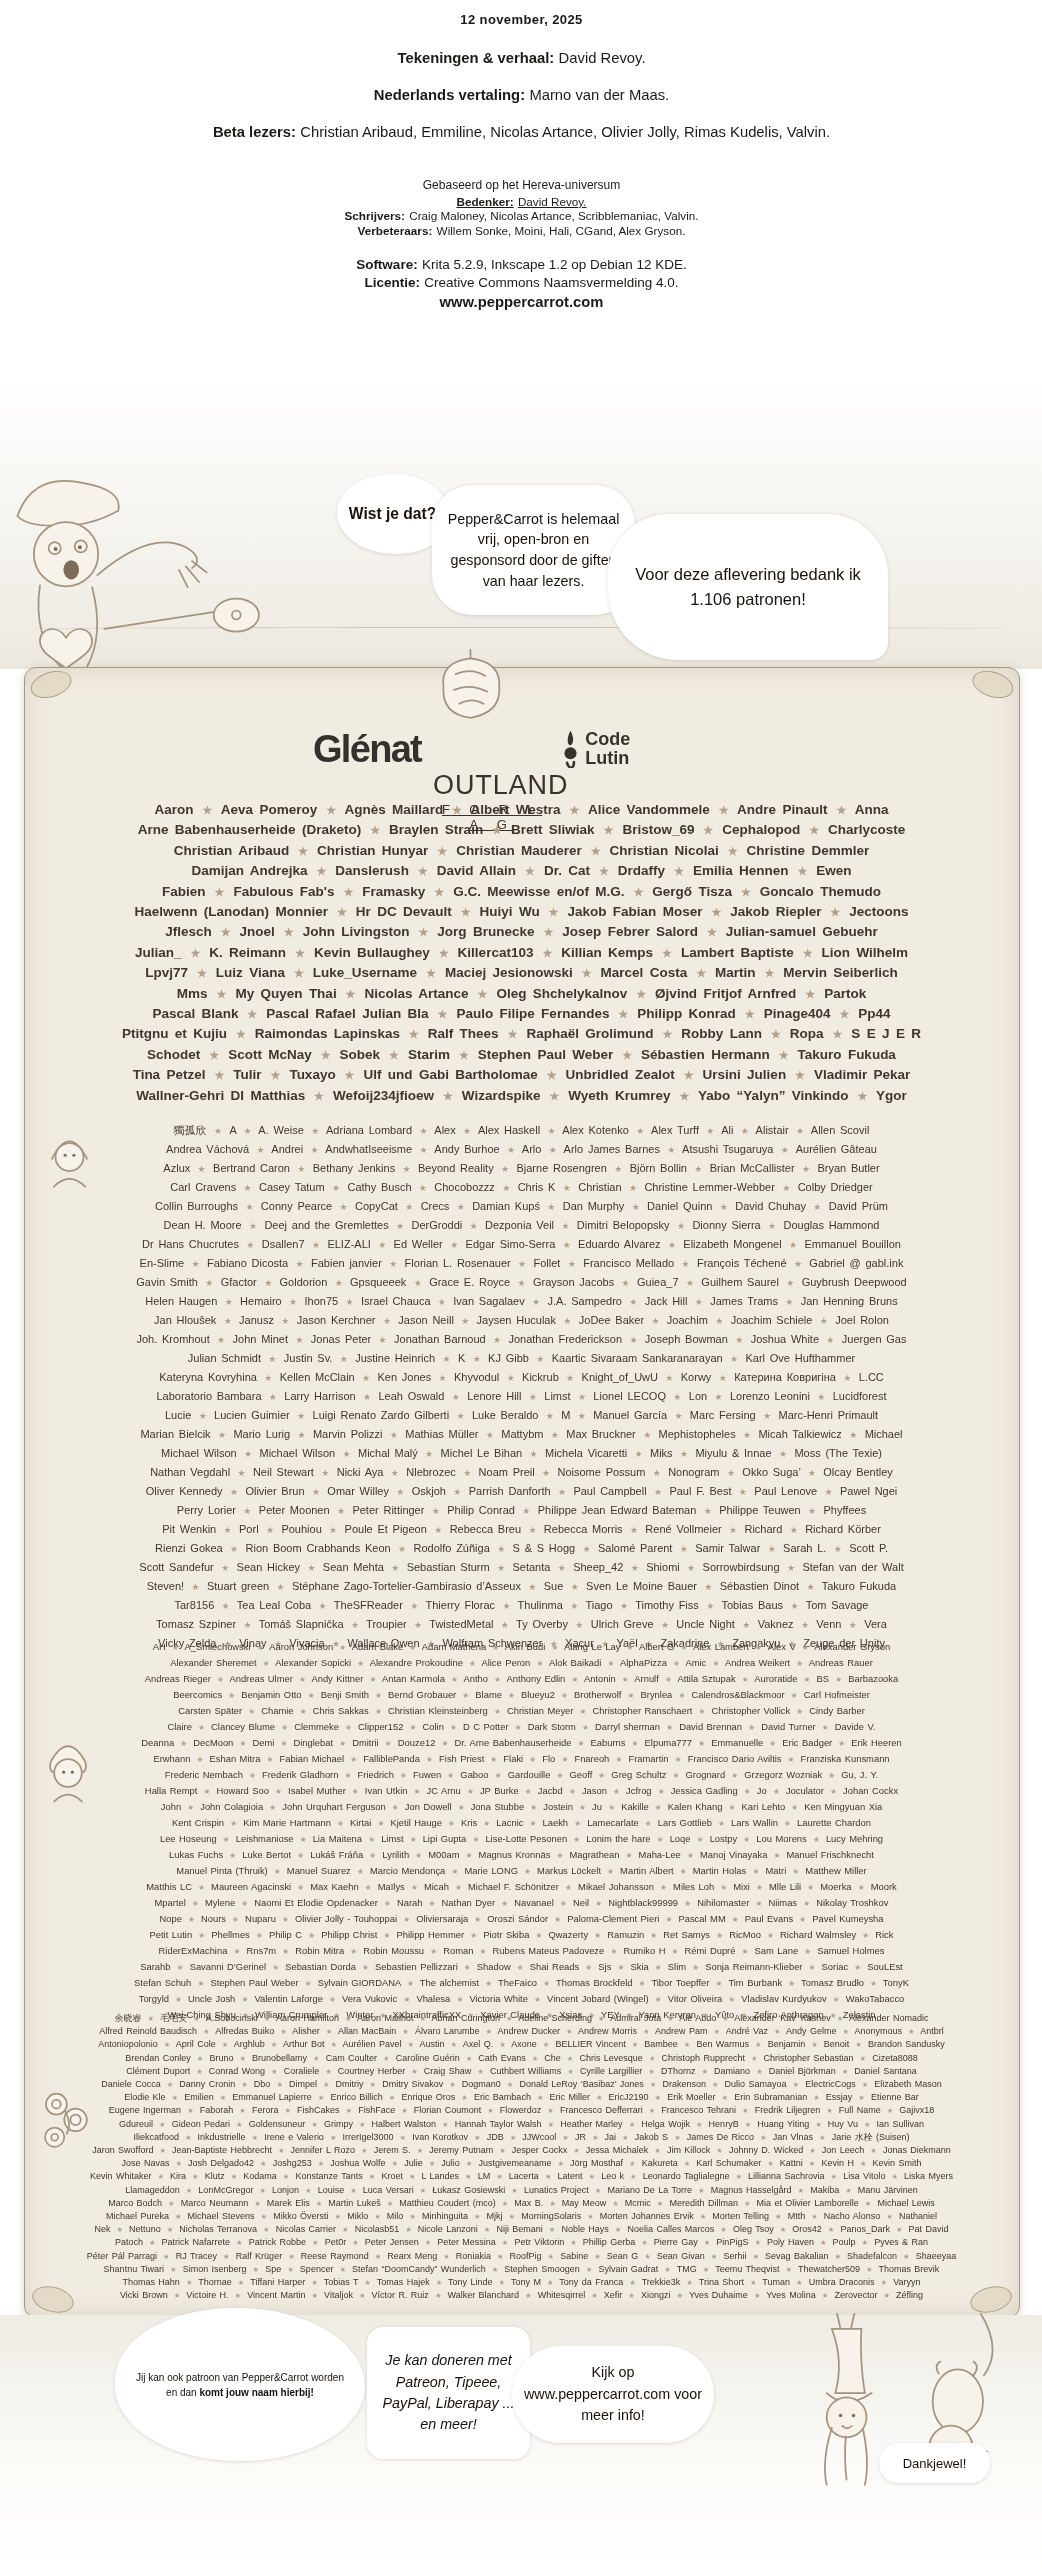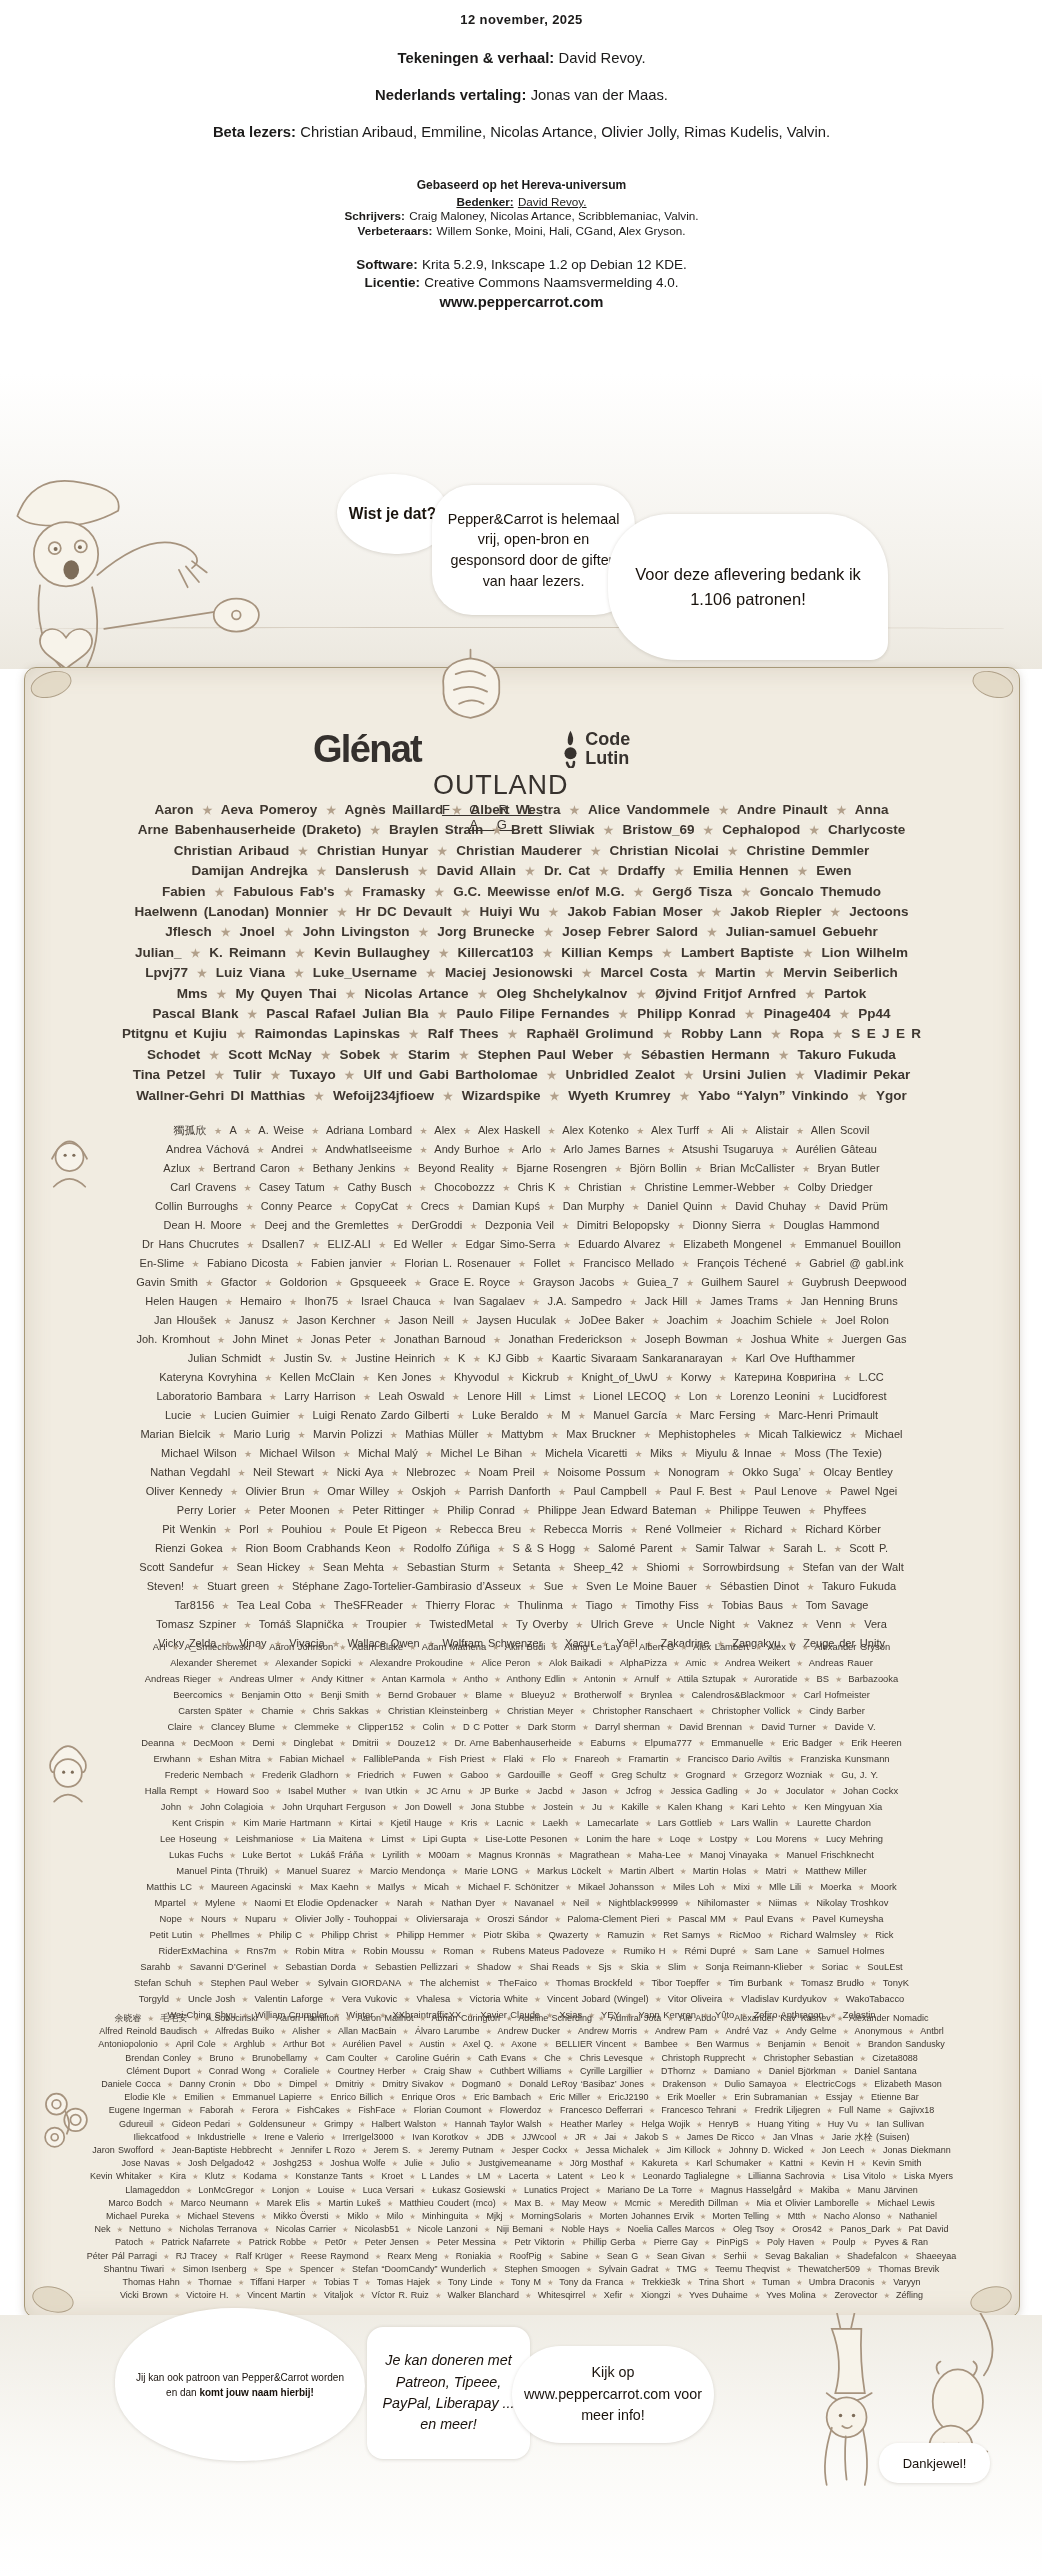--- a/index.html
+++ b/index.html
@@ -5,21 +5,21 @@
   html,body{margin:0;padding:0;background:#fff;}
   #page{position:relative;width:1043px;height:2576px;background:#ffffff;overflow:hidden;
         font-family:"Liberation Sans",sans-serif;color:#1c1b1a;}
   .ctr{position:absolute;left:0;right:0;text-align:center;}
   .lbl{font-weight:bold;margin-right:4.3px;}
   
   .h-date{top:12px;font-size:13px;font-weight:bold;letter-spacing:0.4px;}
   .h-l1{top:50px;font-size:14.8px;}
   .h-l2{top:87px;font-size:14.8px;}
   .h-l3{top:123px;font-size:14.8px;left:165px;right:165px;line-height:1.35;}
-  .h-ht{top:178px;font-size:12px;font-weight:bold;}
+  .h-ht{top:178px;font-size:12px;font-weight:normal;}
   .h-h1{top:195px;font-size:11.7px;text-decoration:underline;}
   .h-h2{top:209px;font-size:11.7px;}
   .h-h3{top:224px;font-size:11.7px;}
   .h-sw{top:257px;font-size:13.5px;}
   .h-li{top:275px;font-size:13.5px;}
   .h-site{top:294px;font-size:14.8px;font-weight:bold;}
   
   .cc-badge{position:absolute;left:404px;top:429px;width:82px;height:40px;border:0.9px solid #6e6e68;
             border-radius:3.5px;background:linear-gradient(#cfcfca,#a9a9a3);overflow:hidden;}
   .cc-row{display:flex;justify-content:center;gap:12px;padding-top:3.5px;}
@@ -81,21 +81,21 @@
 </head>
 <body>
 
 <div id="page">
 
   <div class="ctr h-date">12 november, 2025</div>
   <div class="ctr h-l1">
     <span class="lbl">Tekeningen &amp; verhaal:</span><span>David Revoy.</span>
   </div>
   <div class="ctr h-l2">
-    <span class="lbl">Nederlands vertaling:</span><span>Jonas van der Maas.</span>
+    <span class="lbl">Nederlands vertaling:</span><span>Marno van der Maas.</span>
   </div>
   <div class="ctr h-l3">
     <span class="lbl">Beta lezers:</span><span>Christian Aribaud, Emmiline, Nicolas Artance, Olivier Jolly, Rimas Kudelis, Valvin.</span>
   </div>
   <div class="ctr h-ht">Gebaseerd op het Hereva-universum</div>
   <div class="ctr h-h1">
     <span class="lbl">Bedenker:</span><span>David Revoy.</span>
   </div>
   <div class="ctr h-h2">
     <span class="lbl">Schrijvers:</span><span>Craig Maloney, Nicolas Artance, Scribblemaniac, Valvin.</span>

